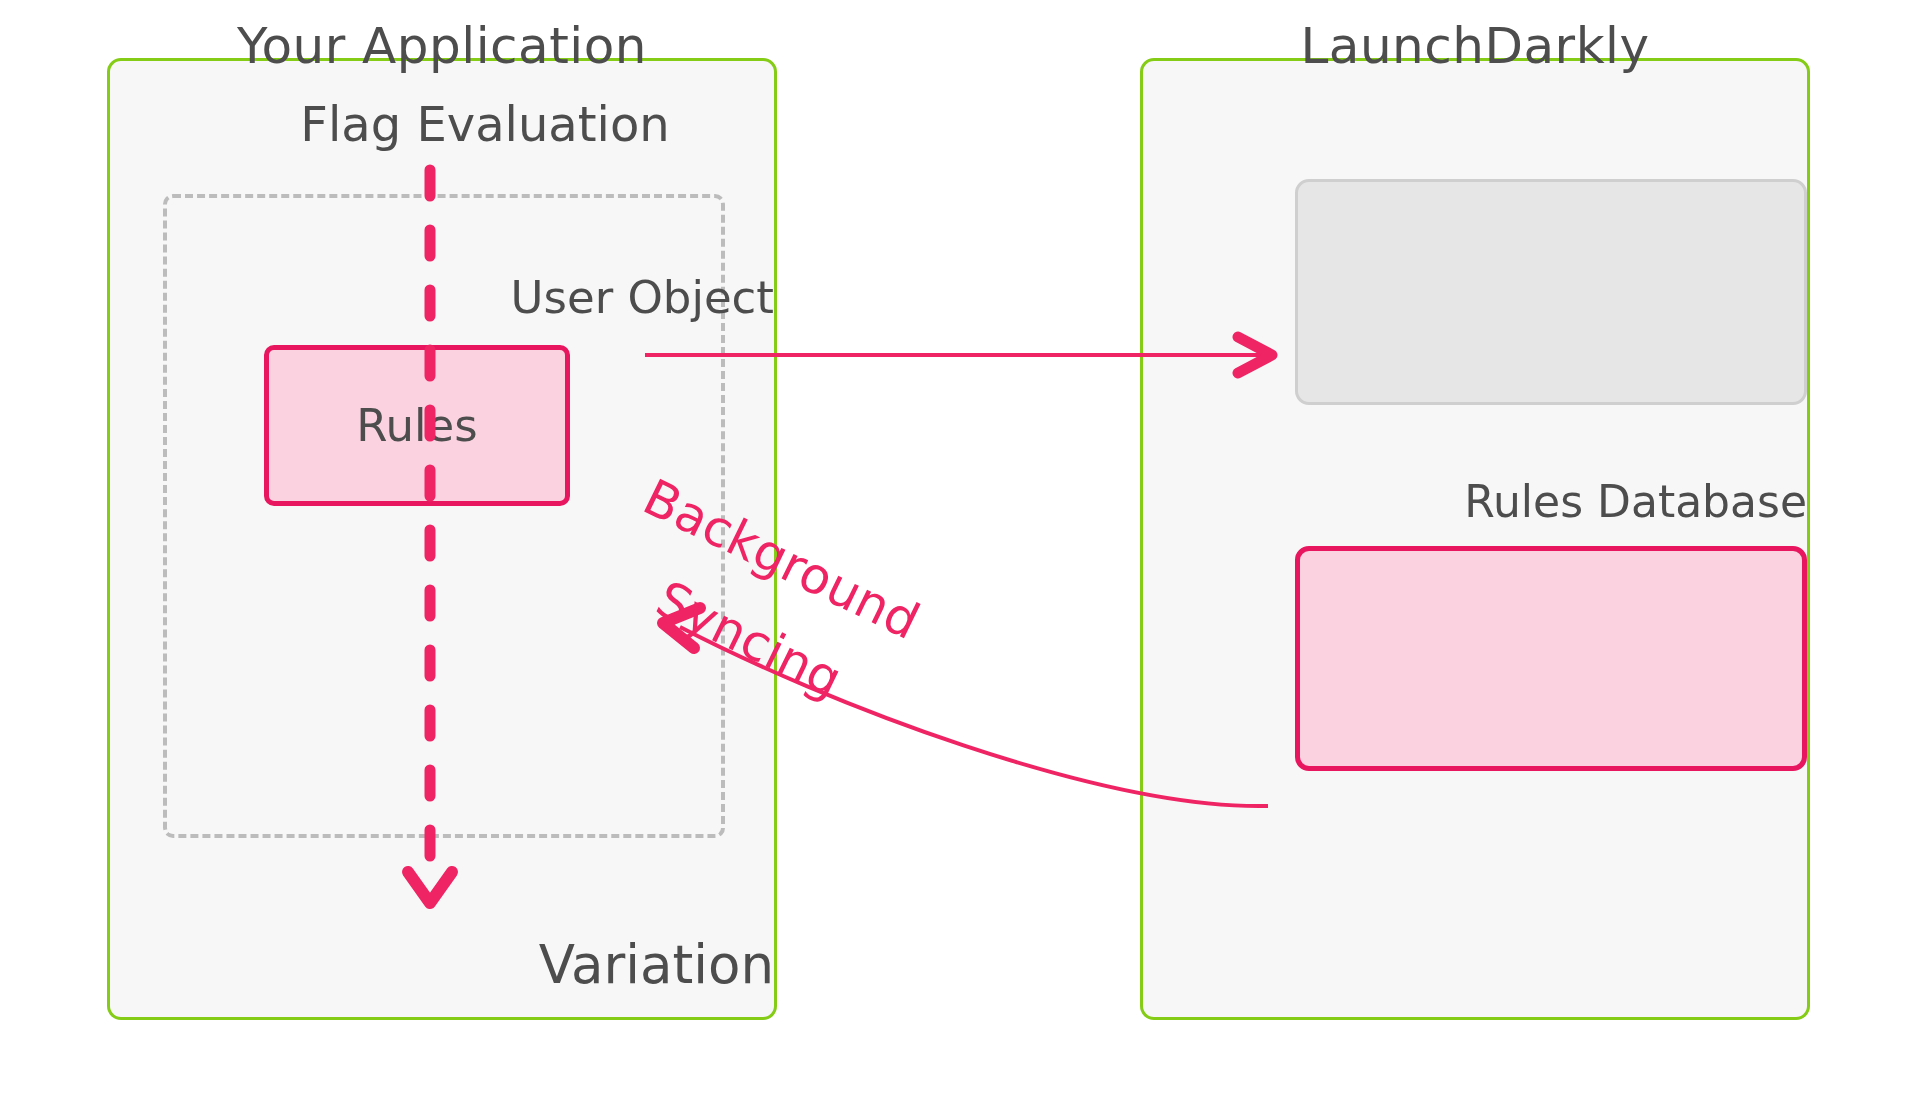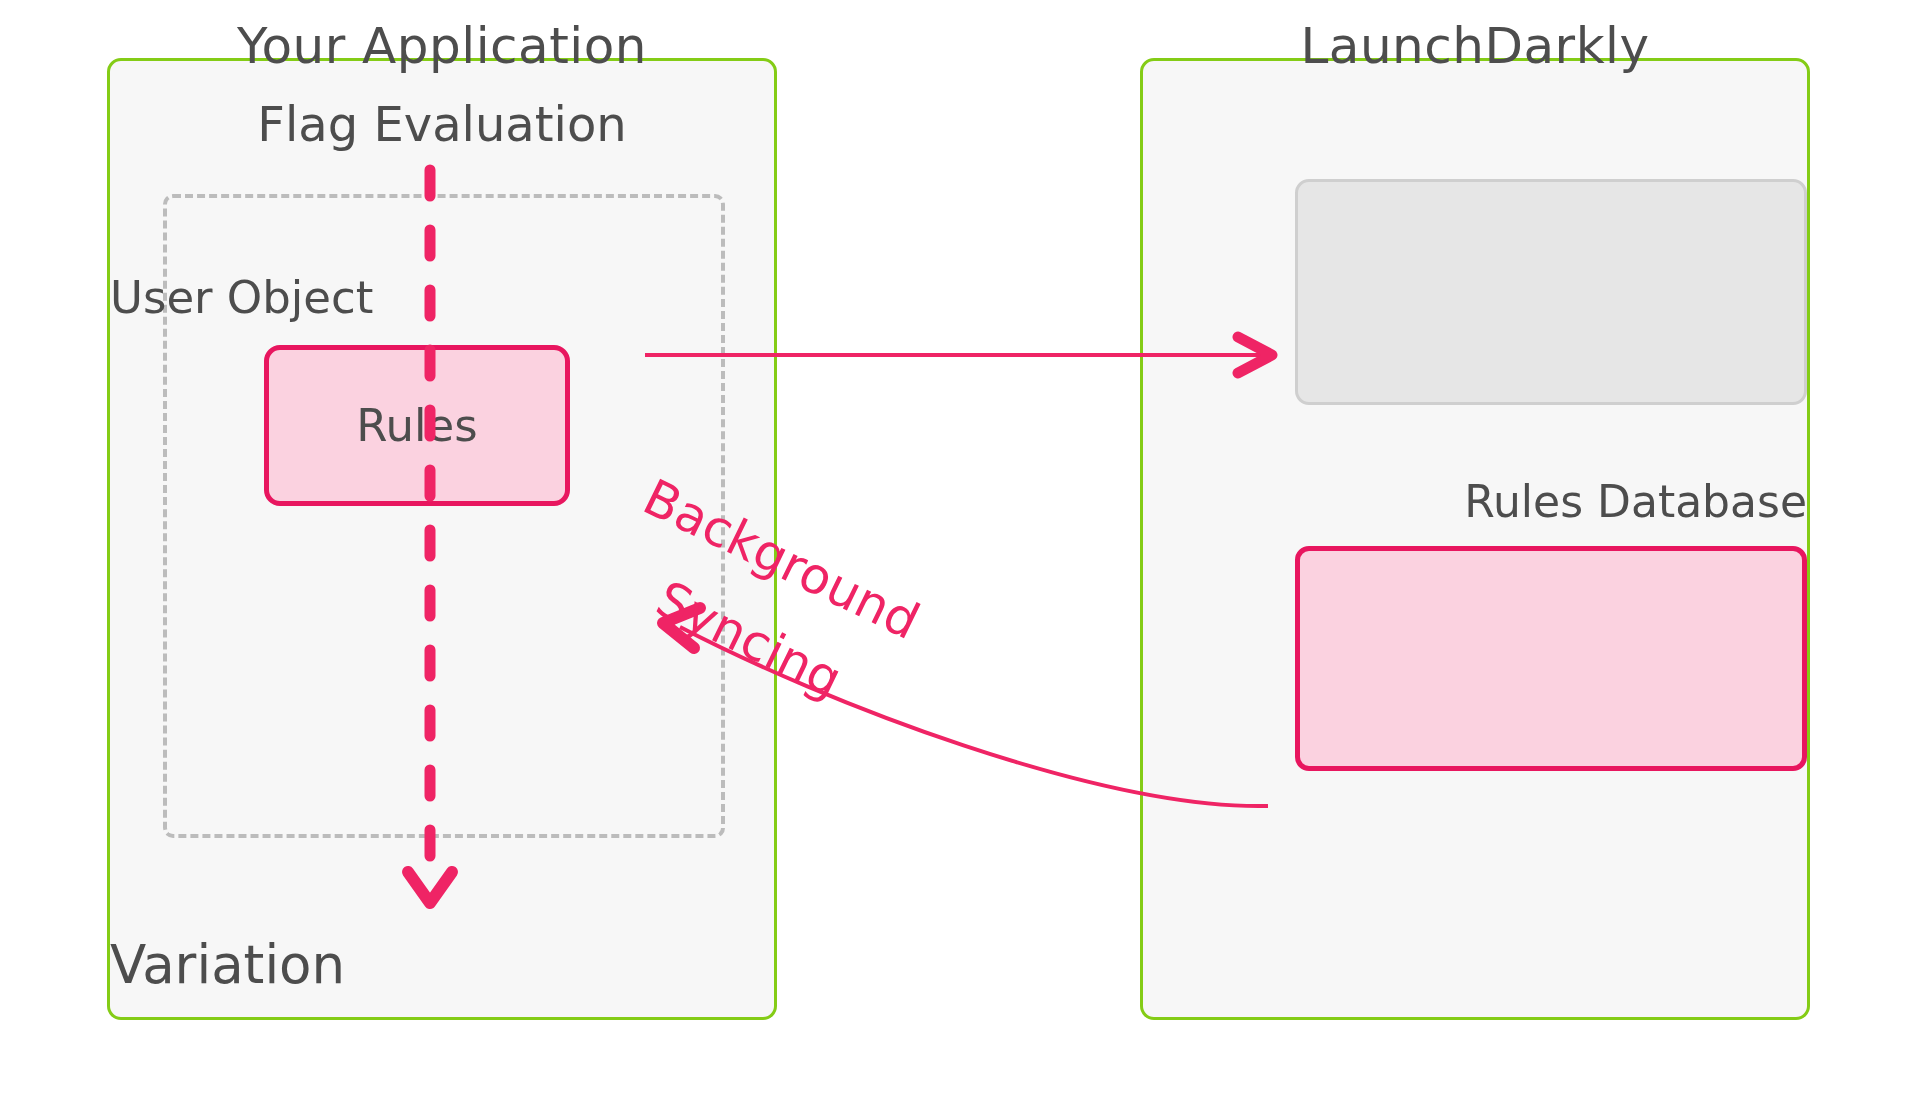--- a/index.html
+++ b/index.html
@@ -46,54 +46,54 @@
   
   .section-heading {
     position: absolute;
     color: #4d4d4d;
     font-size: 48px;
     white-space: nowrap;
     text-align: center;
     width: 100%;
     left: 0;
   }
-  #heading-flag-eval { top: 35px; }
+  #heading-flag-eval { top: 35px; padding-left: 43px; }
 
   #dashed-box {
     position: absolute;
     left: 53px;
     top: 133px;
     width: 562px;
     height: 644px;
     border: 4px dashed #bcbcbc;
     border-radius: 10px;
     box-sizing: border-box;
   }
 
   .plain-label {
     position: absolute;
     color: #4d4d4d;
     font-size: 45px;
     white-space: nowrap;
-    text-align: left;
+    text-align: right;
     width: 100%;
     left: 0;
   }
   #label-user-object { top: 210px; }
   #label-variation   { top: 873px; font-size: 53px; }
 
   #box-rules {
     position: absolute;
     left: 154px;
     top: 284px;
     width: 306px;
     height: 161px;
     background: #fbd2e0;
     border: 5px solid #e8165f;
-    border-radius: 16px;
+    border-radius: 10px;
     box-sizing: border-box;
   }
   #box-rules .box-text {
     position: absolute;
     left: 0; top: 0; right: 0; bottom: 0;
     display: flex;
     align-items: center;
     justify-content: center;
     color: #4d4d4d;
     font-size: 45px;

